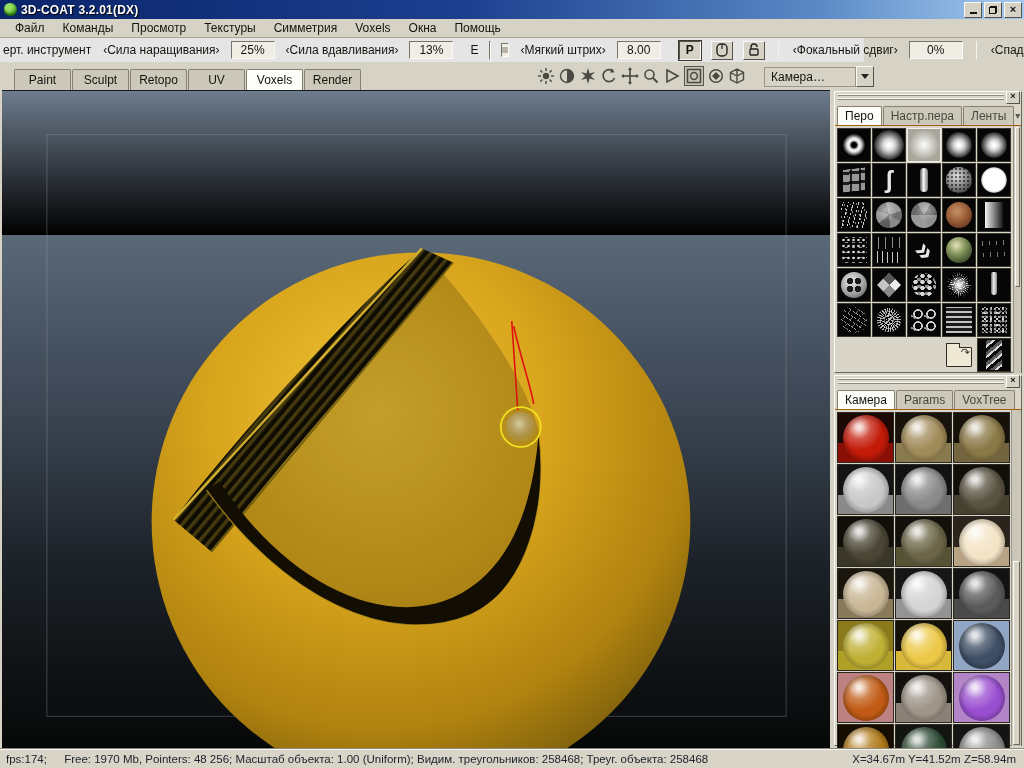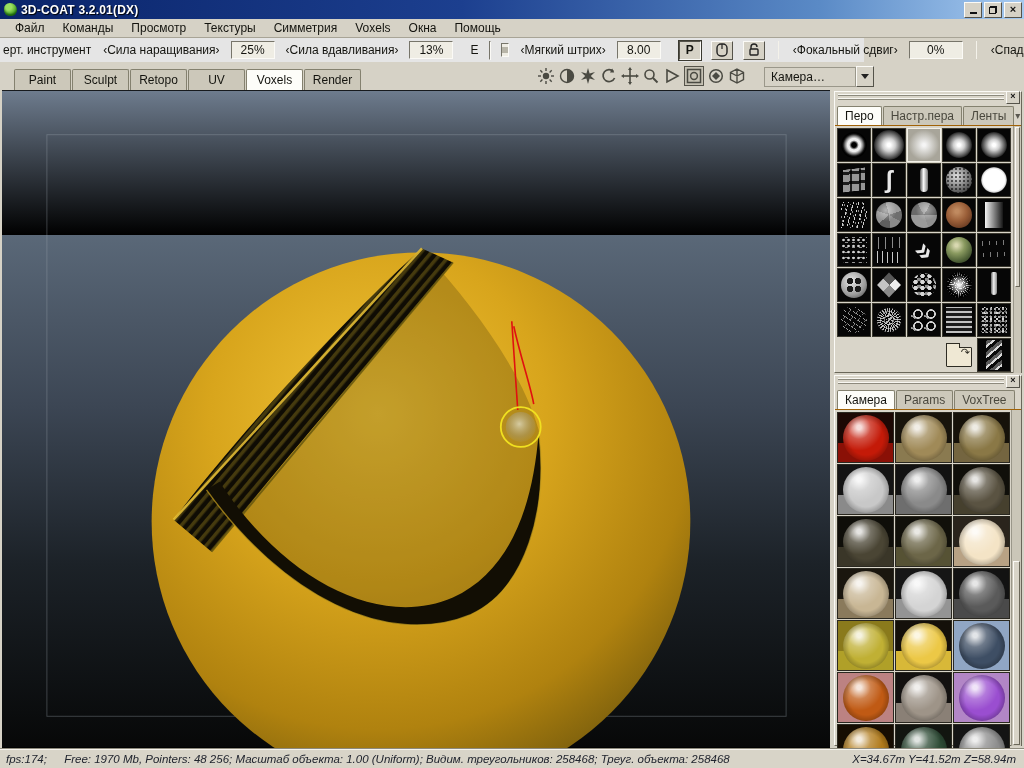--- a/index.html
+++ b/index.html
@@ -165,21 +165,21 @@
 
   
   .shader-content{display:flex;}
   .shader-grid{display:grid;grid-template-columns:repeat(3,58px);grid-auto-rows:52px;padding:2px 0 0 2px;}
   .sh-tile{position:relative;width:57px;height:51px;overflow:hidden;border:1px solid #2a2820;box-sizing:border-box;}
   .sh-ball{position:absolute;left:5px;top:2px;width:46px;height:46px;border-radius:50%;}
 
   
   .statusbar{position:absolute;left:0;top:748px;width:1024px;height:20px;background:#d8d4c8;
     border-top:1px solid #8d8a7d;box-shadow:inset 0 1px 0 #f6f4ee;display:flex;align-items:center;
-    font-size:11.5px;color:#20242e;box-sizing:border-box;padding:0 8px 0 6px;font-style:italic;}
+    font-size:11.5px;color:#20242e;box-sizing:border-box;padding:0 8px 0 6px;}
   .status-left{flex:1;white-space:nowrap;overflow:hidden;}
   .status-fps{margin-right:14px;}
 </style>
 </head>
 <body>
 
 <div class="app">
 
   <div class="titlebar">
     <span class="app-icon"></span>

